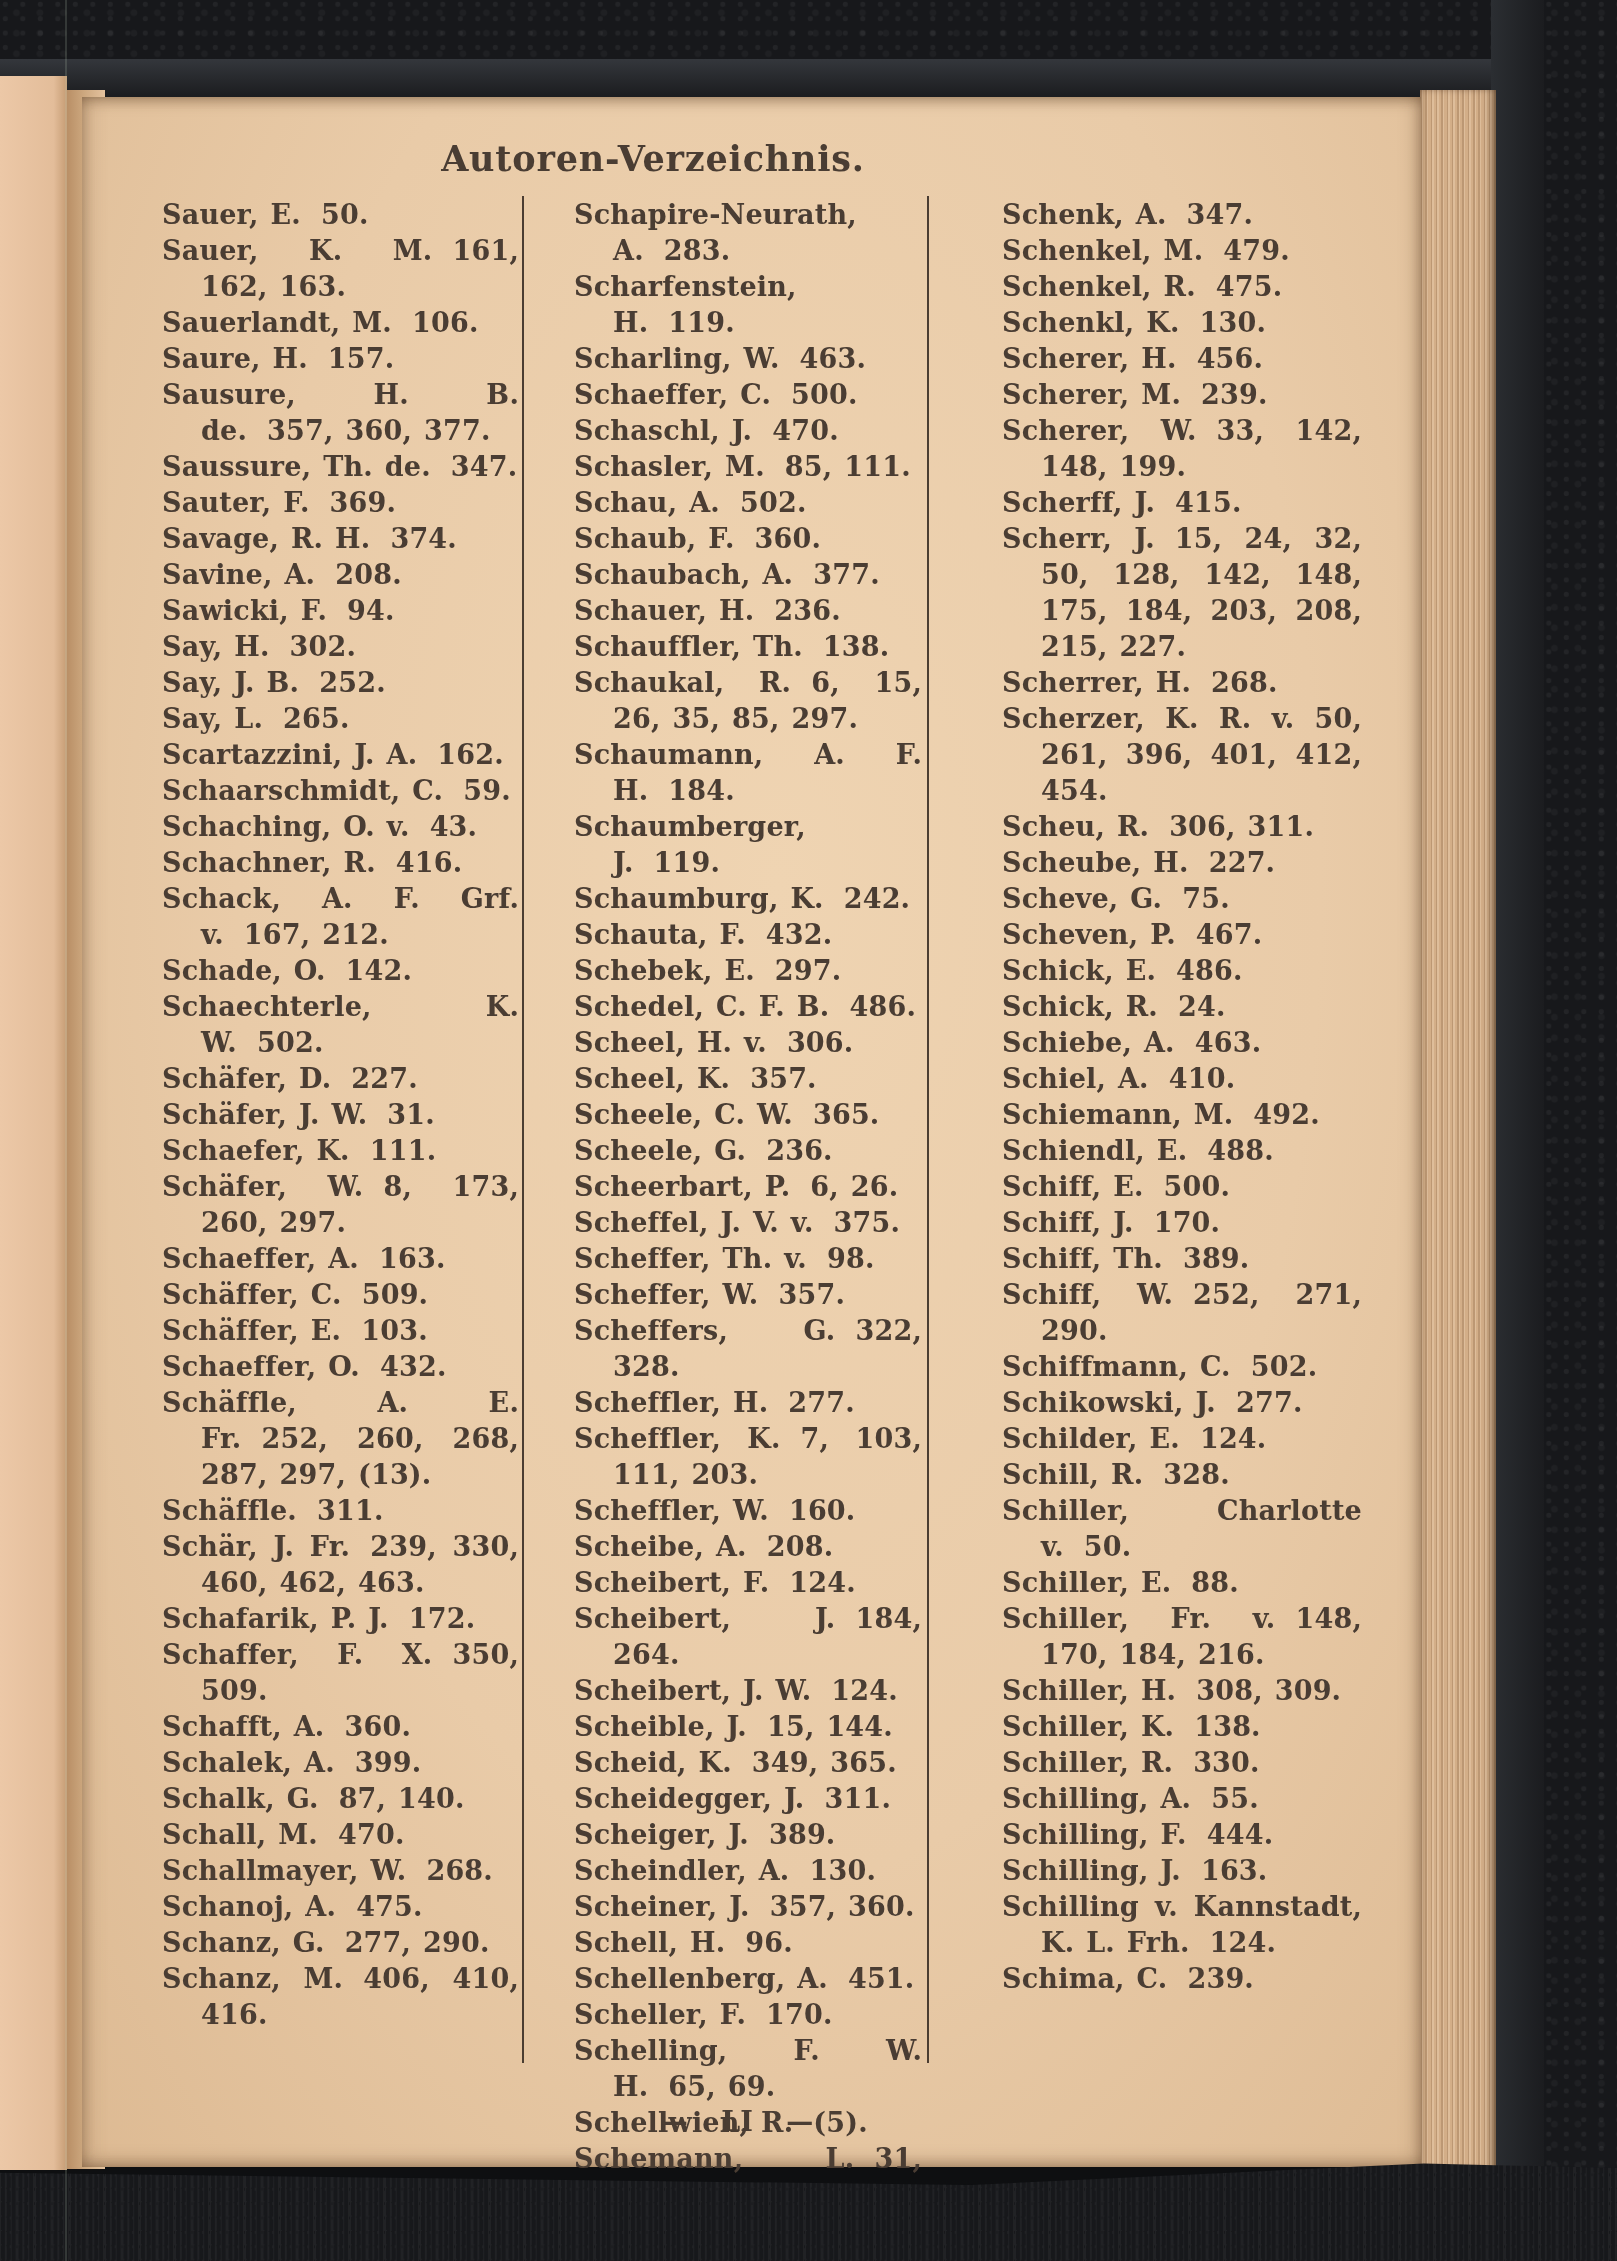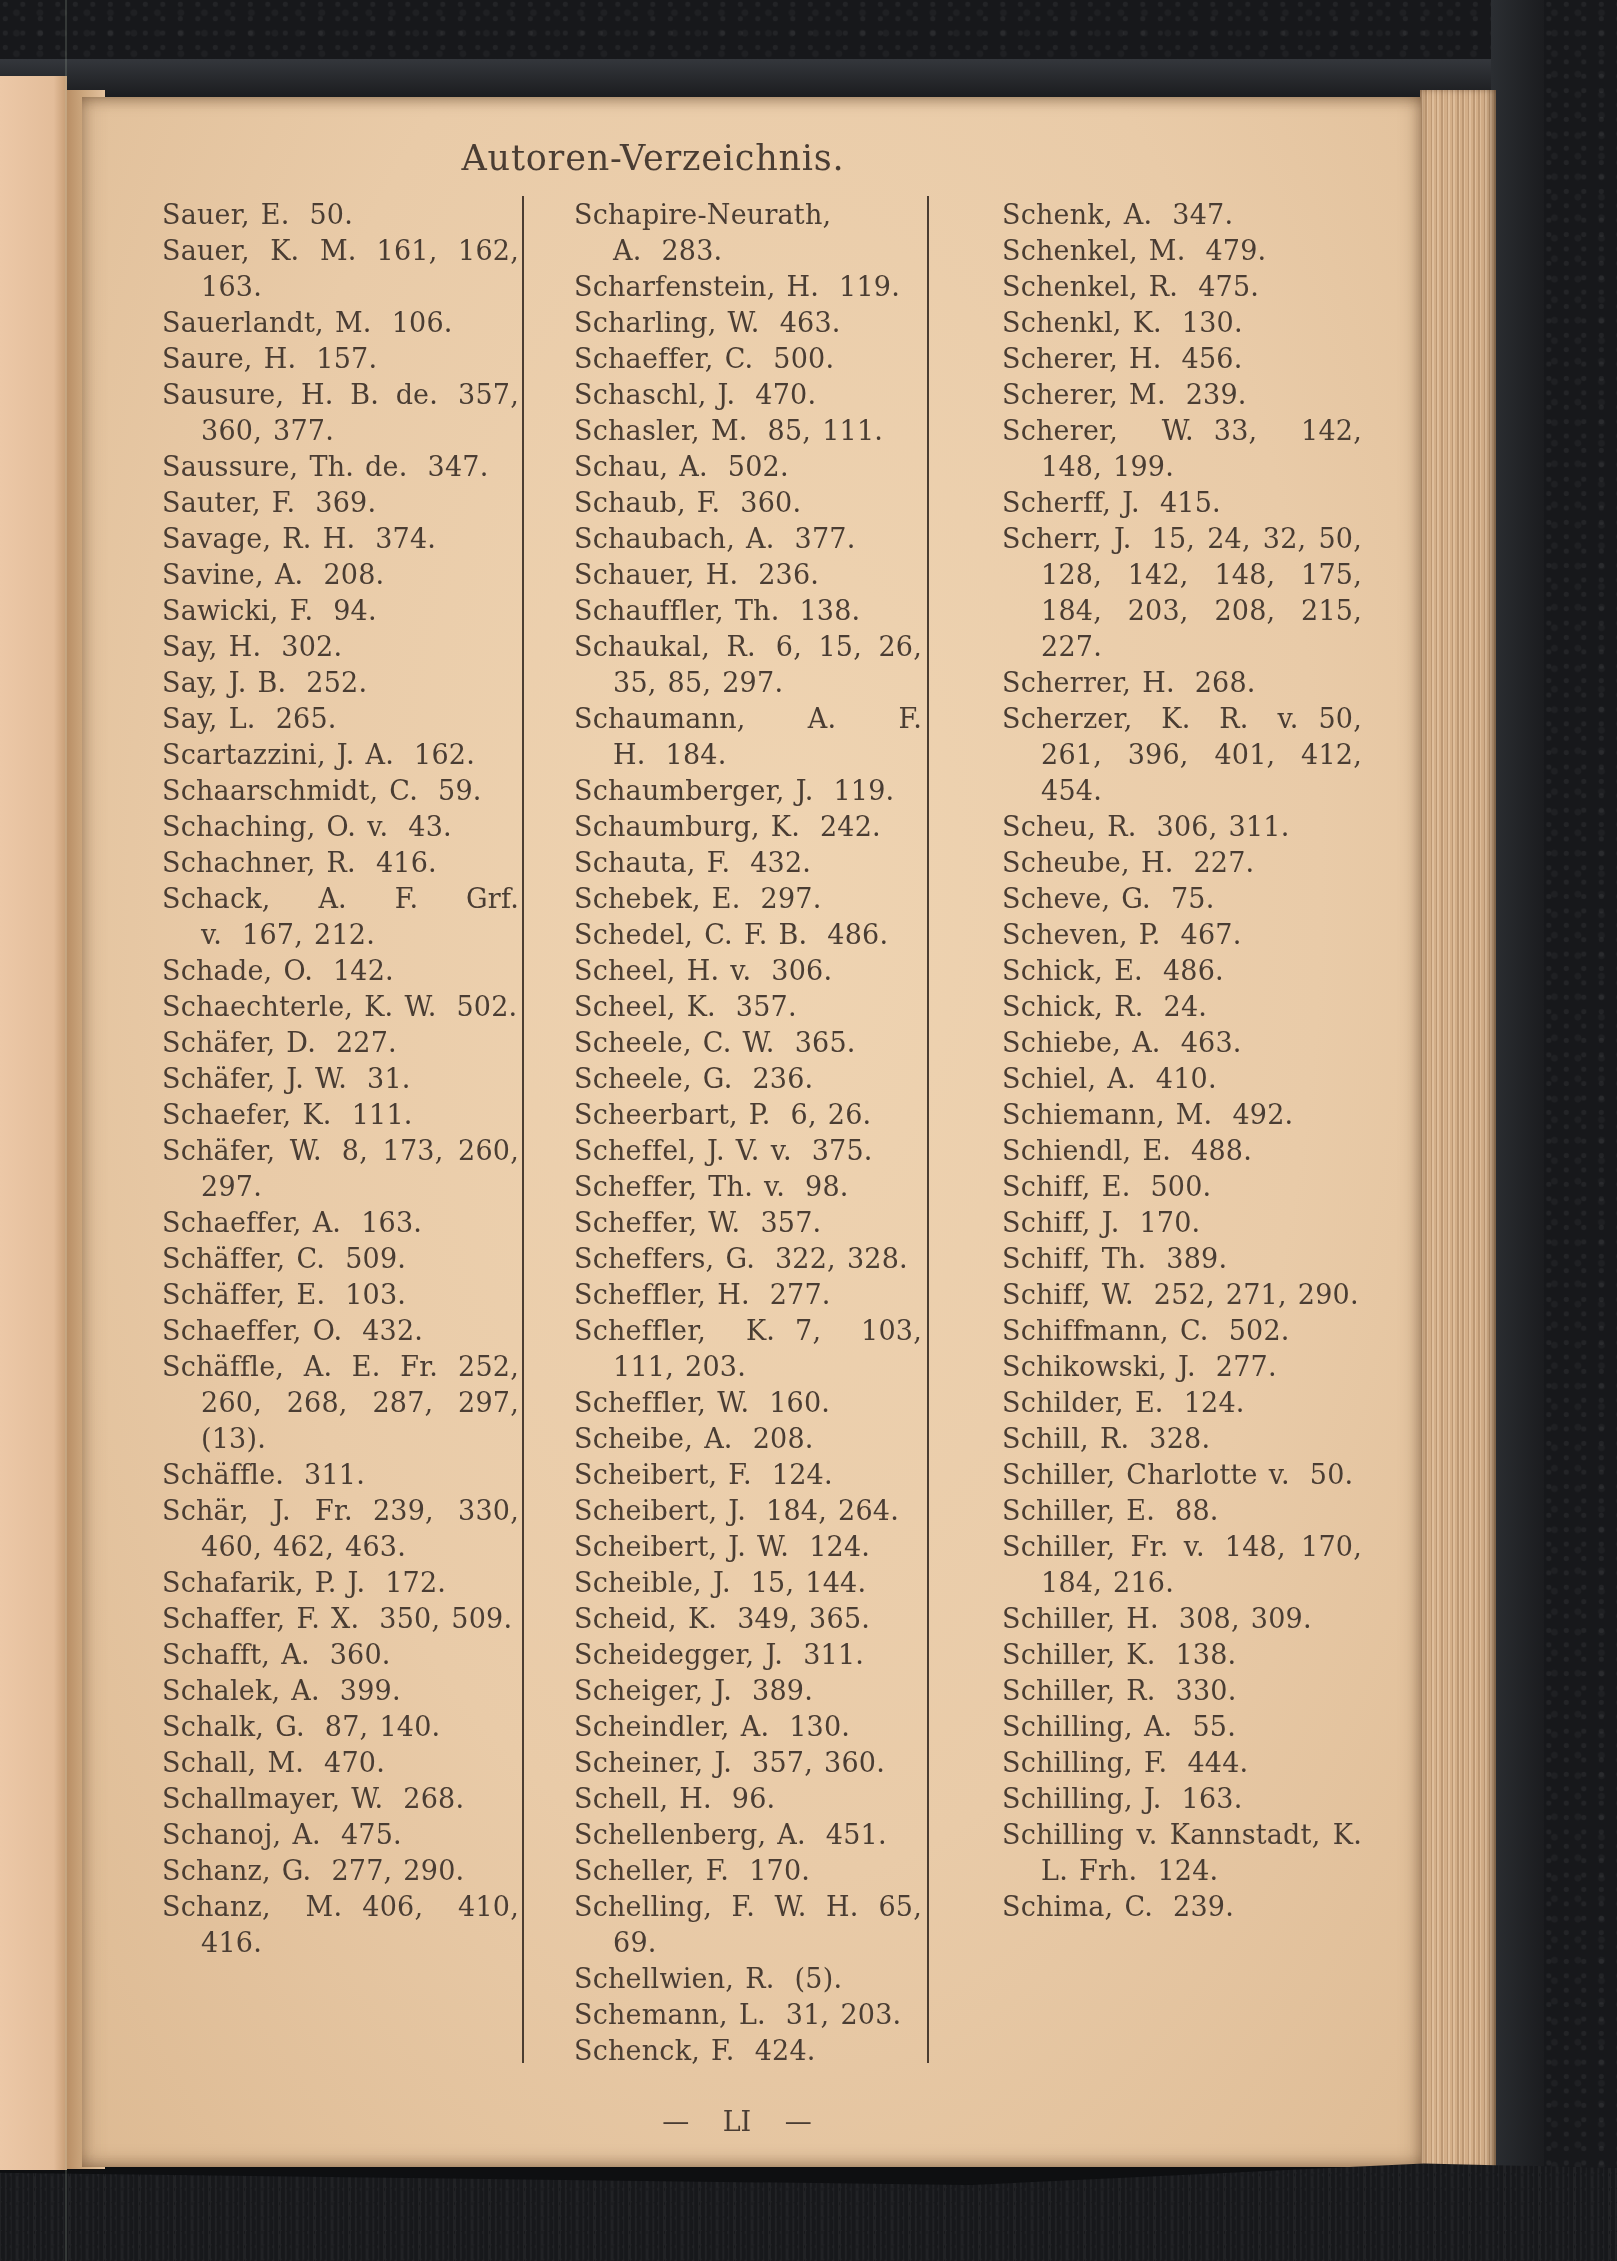--- a/index.html
+++ b/index.html
@@ -30,21 +30,21 @@
     background:linear-gradient(90deg,#ecc8a7,#e3bd9a 80%,#c59c74);}
   .gutter{position:absolute;left:67px;top:90px;width:38px;height:2079px;
     background:linear-gradient(90deg,#b98f66,#cda87f 45%,#e4c29e 100%);}
   
   .page{position:absolute;left:82px;top:97px;width:1339px;height:2070px;
     background:radial-gradient(ellipse at 52% 38%, #efd4b2 0%, #e9cba8 55%, #ddba93 100%);
     box-shadow:inset 0 9px 15px -7.6px rgba(90,60,35,.55),
                inset -12px 0 20px -12px rgba(90,60,35,.5),
                inset 13.7px 0 23px -13.7px rgba(110,75,45,.45),
                inset 0 -10.6px 18px -9px rgba(90,60,35,.5);
-    color:#4a3d33;}
+    color:#4a3d33;font-weight:bold;}
   .hdr{position:absolute;left:165px;top:41px;width:812px;height:42px;
     font-size:35px;letter-spacing:0.8px;text-align:center;white-space:nowrap;}
   .col{position:absolute;top:100px;font-size:27px;line-height:36px;
     letter-spacing:0.2px;word-spacing:2.3px;}
   .col1{left:80px;width:357px;}
   .col2{left:492px;width:348px;}
   .col3{left:889px;width:360px;margin-left:31px;}
   .entry{padding-left:39px;text-indent:-39px;text-align:justify;}
   .pg{margin-left:20px;}
   .sep{position:absolute;top:99px;width:2.3px;height:1867px;background:rgba(58,46,37,0.9);}

